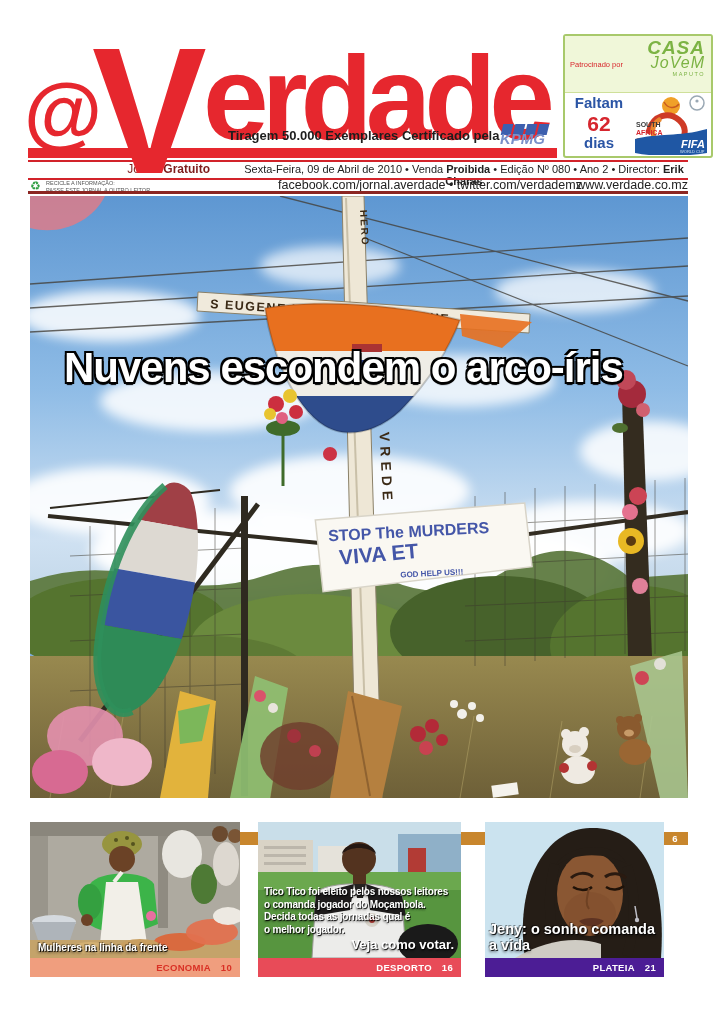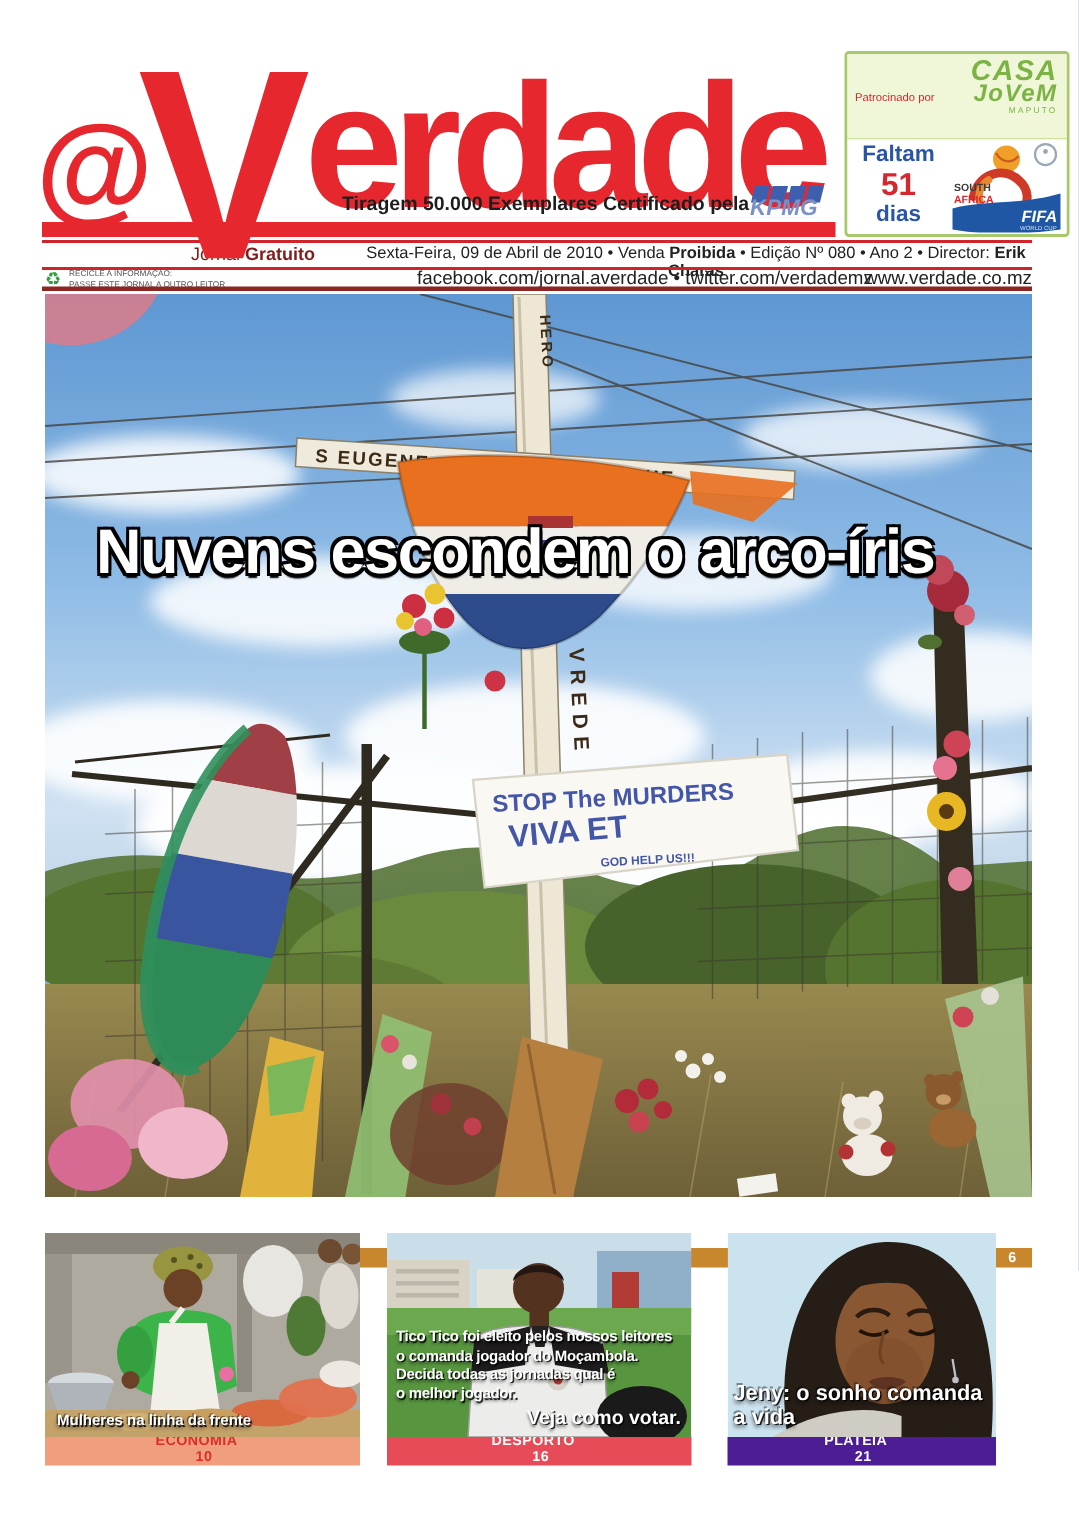--- a/index.html
+++ b/index.html
@@ -17,21 +17,21 @@
   .kpmg .blocks i{display:block;width:10px;height:11px;background:#3D5FAE;transform:skewX(-14deg);}
   .kpmg .kpmg-text{position:absolute;left:0;top:6px;font-style:italic;font-weight:bold;font-size:15px;color:#7A90C9;}
   .red-rule{position:absolute;left:28px;top:148px;width:529px;height:10px;background:#E6272E;}
   
   .sponsor{position:absolute;left:563px;top:34px;width:150px;height:124px;border:2px solid #A8C96B;
            border-radius:3px;background:#fff;box-sizing:border-box;z-index:5;}
   .sponsor-top{position:relative;height:56px;background:#F0F7D9;border-bottom:1px solid #cfe09a;}
   .sponsor-label{position:absolute;left:5px;top:24px;font-size:7.5px;color:#D8262C;}
   .sponsor-org{position:absolute;right:6px;top:2px;text-align:right;color:#7CB344;line-height:1;}
   .org1{font-size:19px;font-style:italic;font-weight:bold;letter-spacing:1px;}
-  .org2{font-size:16px;font-style:italic;font-weight:bold;letter-spacing:1px;margin-top:-2px;}
+  .org2{font-size:16px;font-style:italic;font-weight:normal;letter-spacing:1px;margin-top:-2px;}
   .org3{font-size:5.5px;letter-spacing:1.5px;margin-top:1px;}
   .sponsor-bottom{position:relative;height:62px;background:#fff;}
   .countdown{position:absolute;left:4px;top:2px;width:60px;text-align:center;line-height:1.1;}
   .cd1,.cd3{font-size:15px;font-weight:bold;color:#2B55A5;}
   .cd2{font-size:21px;font-weight:bold;color:#D6262E;}
   .fifa{position:absolute;right:2px;top:0px;}
   
   .hairline{position:absolute;left:28px;width:660px;height:1.5px;background:#D2232A;}
   .maroon-rule{position:absolute;left:28px;top:191px;width:660px;height:3px;background:#8C2622;}
   .free-label{position:absolute;left:40px;top:162px;width:170px;text-align:right;font-size:12px;color:#7f1d1d;}
@@ -46,21 +46,21 @@
   .main-photo{position:absolute;left:30px;top:196px;width:658px;height:602px;overflow:hidden;background:#7FAEDC;}
   .headline{position:absolute;left:34px;top:148px;font-size:42px;font-weight:bold;color:#fff;letter-spacing:-1px;
             text-shadow:-2px -2px 0 #000,2px -2px 0 #000,-2px 2px 0 #000,2px 2px 0 #000,0 3px 1px #000;z-index:6;}
   .destaque-bar{position:absolute;left:30px;top:832px;width:658px;height:13px;background:#C8862D;
                 display:flex;justify-content:flex-end;align-items:center;padding-right:10px;box-sizing:border-box;}
   .destaque-bar span{color:#fff;font-size:9.5px;font-weight:bold;letter-spacing:.5px;}
   .destaque-bar .pg{margin-left:14px;}
   
   .teaser{position:absolute;top:822px;}
   .t-photo{position:relative;width:100%;height:136px;overflow:hidden;}
-  .t-bar{height:19px;display:flex;justify-content:flex-end;align-items:center;padding-right:8px;box-sizing:border-box;flex-direction:column;}
+  .t-bar{height:19px;display:flex;justify-content:flex-end;align-items:center;padding-right:8px;box-sizing:border-box;}
   .t-bar span{font-size:9.5px;font-weight:bold;letter-spacing:.3px;}
   .t-bar .pg{margin-left:10px;}
   .teaser-1{left:30px;width:210px;}
   .teaser-2{left:258px;width:203px;}
   .teaser-3{left:485px;width:179px;}
   .bar-economia{background:#F09E7E;}  .bar-economia span{color:#D93025;}
   .bar-desporto{background:#E84B58;}  .bar-desporto span{color:#fff;}
   .bar-plateia{background:#4c1d95;}   .bar-plateia span{color:#fff;}
   .t-caption{position:absolute;left:8px;bottom:5px;font-weight:bold;color:#fff;
              text-shadow:1px 1px 0 rgba(0,0,0,.85),-1px -1px 0 rgba(0,0,0,.4),0 2px 3px rgba(0,0,0,.6);}
@@ -99,21 +99,21 @@
       <div class="sponsor-label">Patrocinado por</div>
       <div class="sponsor-org">
         <div class="org1">CASA</div>
         <div class="org2">JoVeM</div>
         <div class="org3">MAPUTO</div>
       </div>
     </div>
     <div class="sponsor-bottom">
       <div class="countdown">
         <div class="cd1">Faltam</div>
-        <div class="cd2">51</div>
+        <div class="cd2">62</div>
         <div class="cd3">dias</div>
       </div>
       <svg class="fifa" width="76" height="62" viewBox="0 0 76 62">
         <g>
           <circle cx="64" cy="10" r="7" fill="none" stroke="#9AA8B4" stroke-width="1.5"></circle>
           <circle cx="64" cy="8" r="1.6" fill="#9AA8B4"></circle>
           <circle cx="38" cy="13" r="9" fill="#F0A028"></circle>
           <path d="M31,9 C35,16 42,16 46,11" fill="none" stroke="#C85A20" stroke-width="1.5"></path>
           <path d="M16,38 C20,22 36,18 46,27 C53,33 54,42 47,49" fill="none" stroke="#CE3A26" stroke-width="6" stroke-linecap="round"></path>
           <path d="M24,48 C18,42 18,32 26,27" fill="none" stroke="#E88830" stroke-width="5" stroke-linecap="round"></path>

